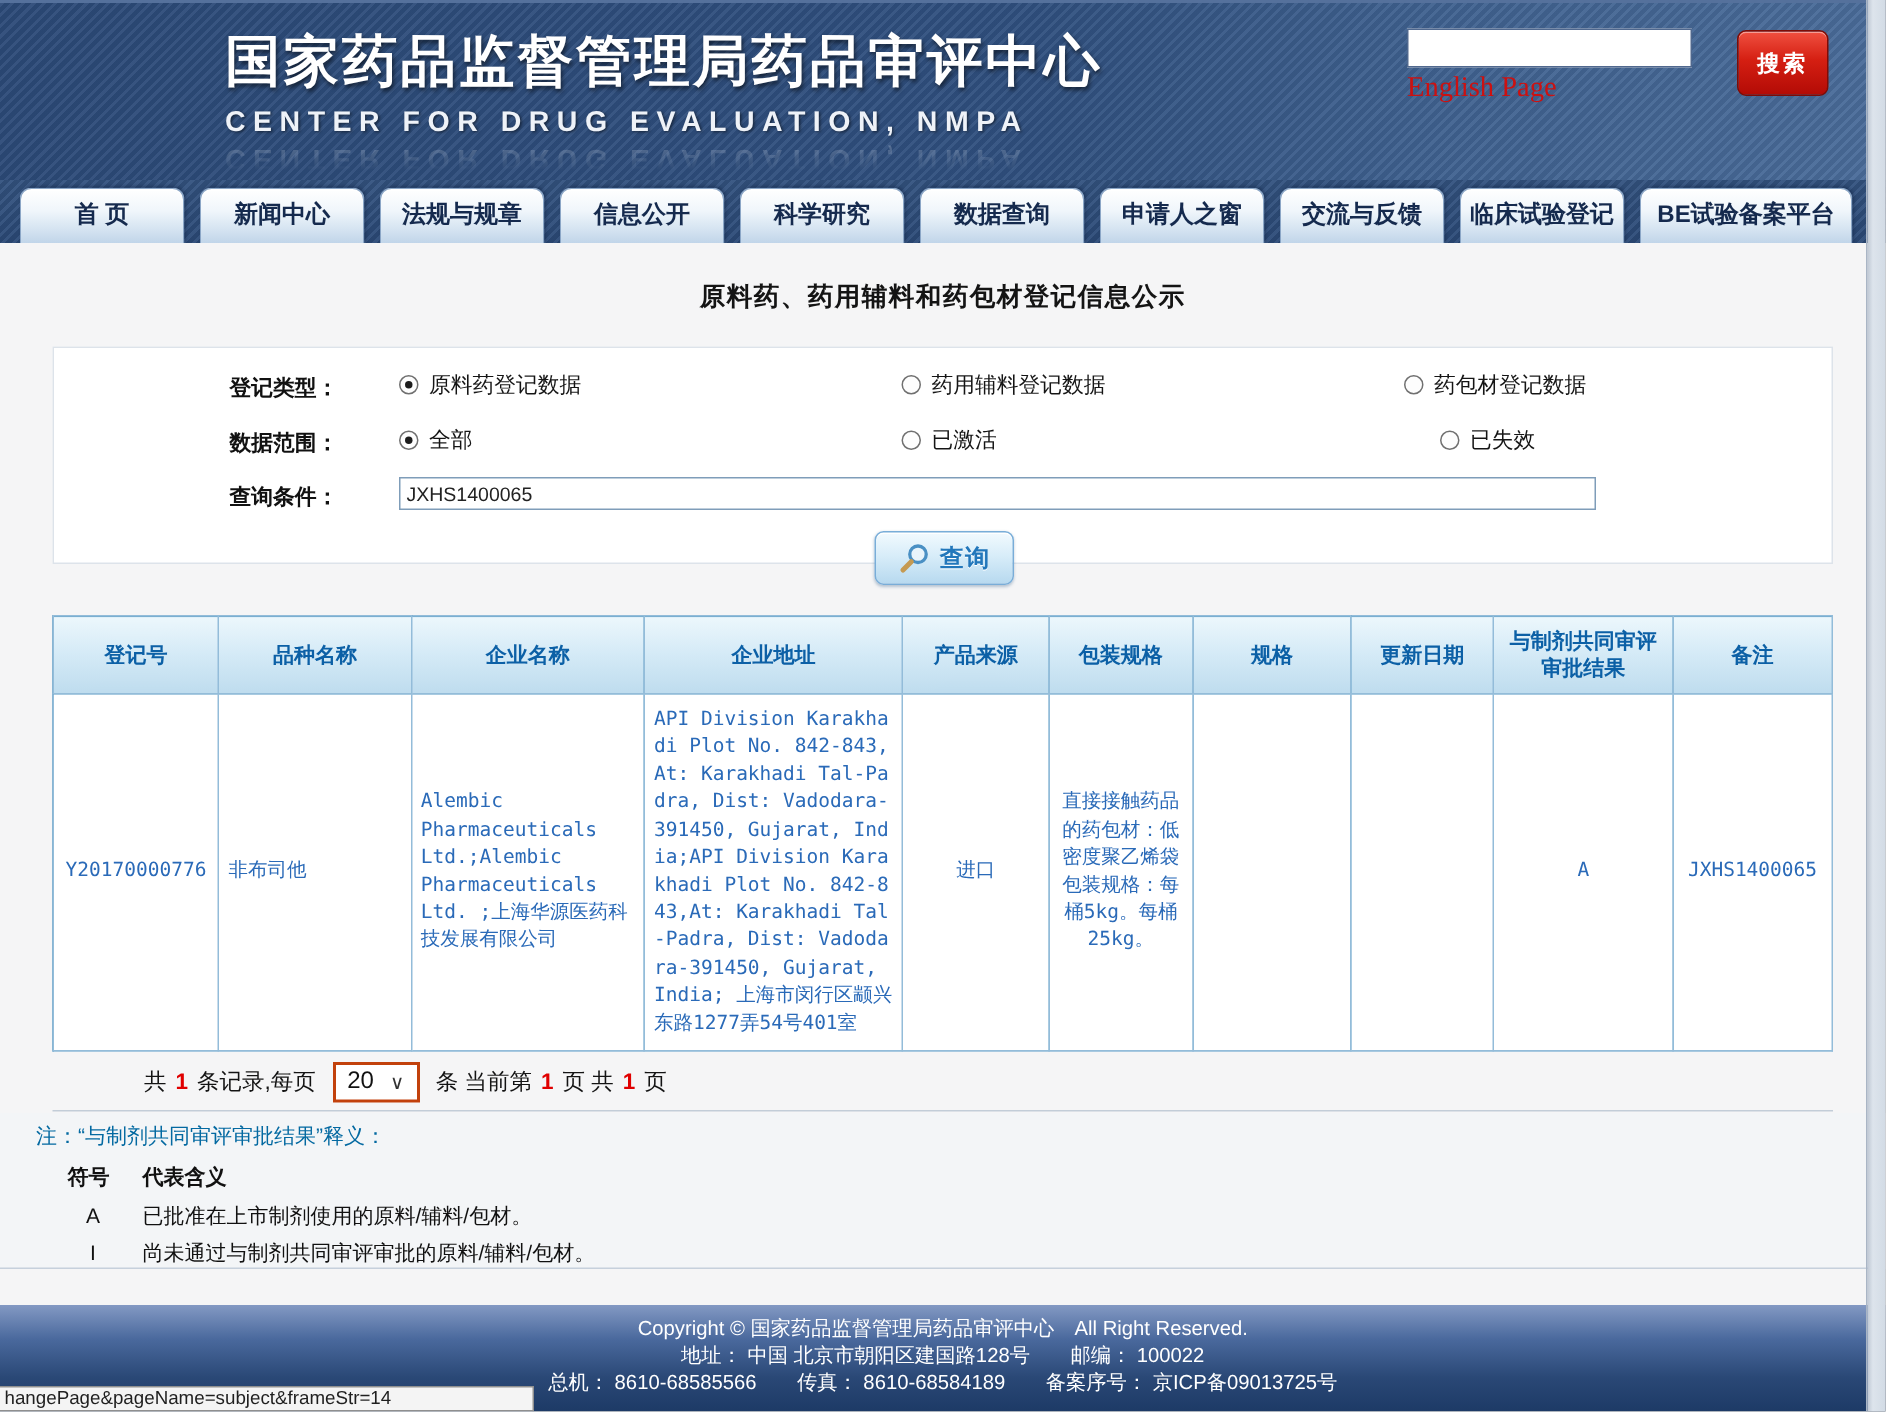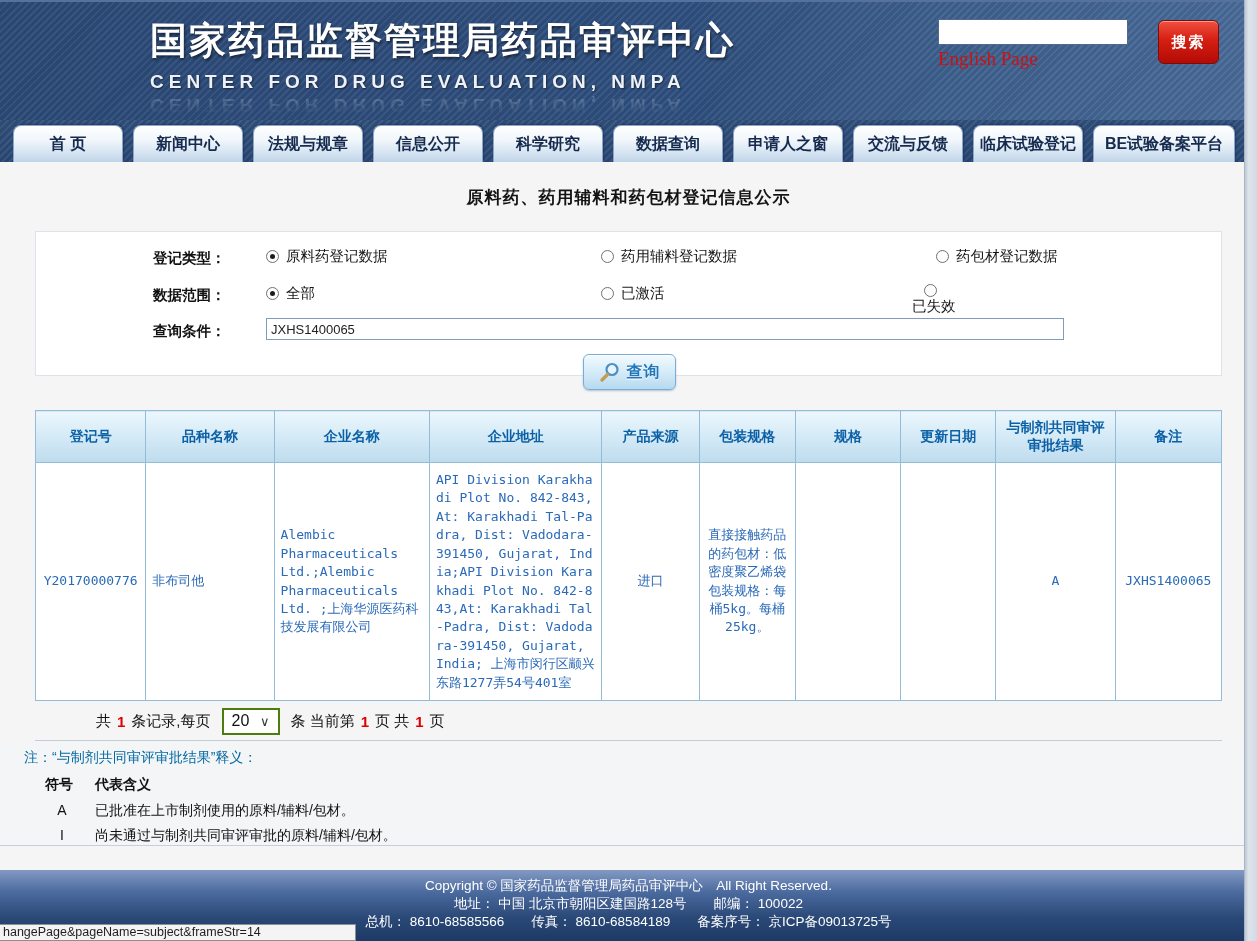--- a/index.html
+++ b/index.html
@@ -117,21 +117,21 @@
   .pagination {
     position:absolute; left:35px; top:540px; width:1187px; height:39px;
     display:flex; align-items:center; padding-left:58px;
     font-size:15px; color:#141414; background:#f5f5f6; border-bottom:1px solid #c3cdd8;
   }
   .pagination span { margin:0 3px; white-space:pre; }
   .num-red { color:#e00000; font-weight:bold; }
   .per-page-select {
     display:flex; align-items:center; justify-content:space-between;
     width:58px; height:27px; margin:0 8px; padding:0 5px;
-    border:2px solid #4d7c0f; background:#fff; cursor:pointer; font-size:16px; color:#111;
+    border:2px solid #c2410c; background:#fff; cursor:pointer; font-size:16px; color:#111;
   }
   .caret { font-size:13px; color:#333; }
 
   
   .notes { position:absolute; left:0; top:580px; width:1257px; height:104px; border-bottom:1px solid #c6d0dc; background:#f3f5f7; }
   .note-title { position:absolute; left:24px; top:7px; font-size:14px; color:#0369a1; }
   .note-col-symbol { position:absolute; left:45px; top:34px; font-size:14px; font-weight:bold; color:#111; }
   .note-col-meaning { position:absolute; left:95px; top:34px; font-size:14px; font-weight:bold; color:#111; }
   .note-sym { position:absolute; left:45px; width:34px; text-align:center; font-size:14px; color:#111; }
   .note-meaning { position:absolute; left:95px; font-size:14px; color:#111; }
@@ -207,21 +207,21 @@
 
       <div class="form-label" style="left:117px; top:54px;">数据范围：</div>
       <div class="radio-opt" style="left:230px; top:52px;">
         <span class="radio-circle checked"></span>
         <span class="radio-label">全部</span>
       </div>
       <div class="radio-opt" style="left:565px; top:52px;">
         <span class="radio-circle"></span>
         <span class="radio-label">已激活</span>
       </div>
-      <div class="radio-opt" style="left:876px; top:52px;flex-direction:column;">
+      <div class="radio-opt" style="left:924px; top:52px;">
         <span class="radio-circle"></span>
         <span class="radio-label">已失效</span>
       </div>
 
       <div class="form-label" style="left:117px; top:90px;">查询条件：</div>
       <input class="query-input" type="text" value="JXHS1400065" style="">
 
       <div class="query-btn">
         <svg width="22" height="22" viewBox="0 0 22 22">
           <circle cx="13" cy="8.5" r="5.5" fill="#e8f4fb" stroke="#4a90c4" stroke-width="2.2"></circle>

